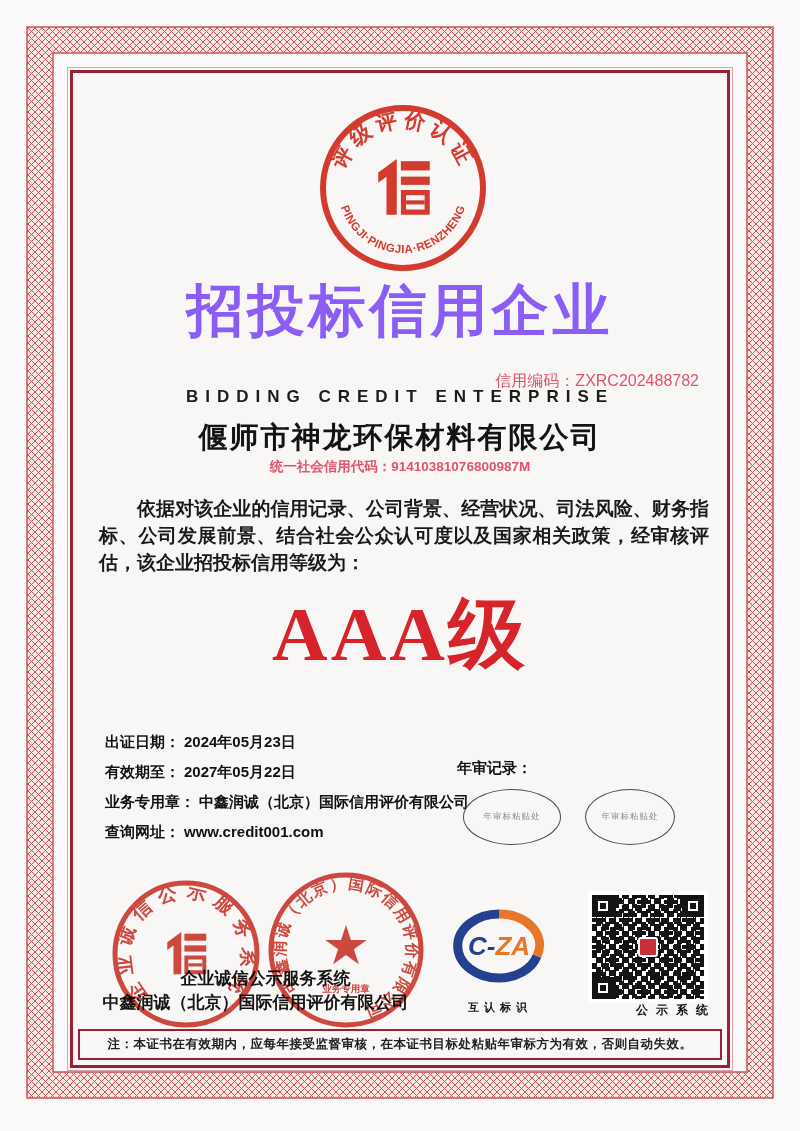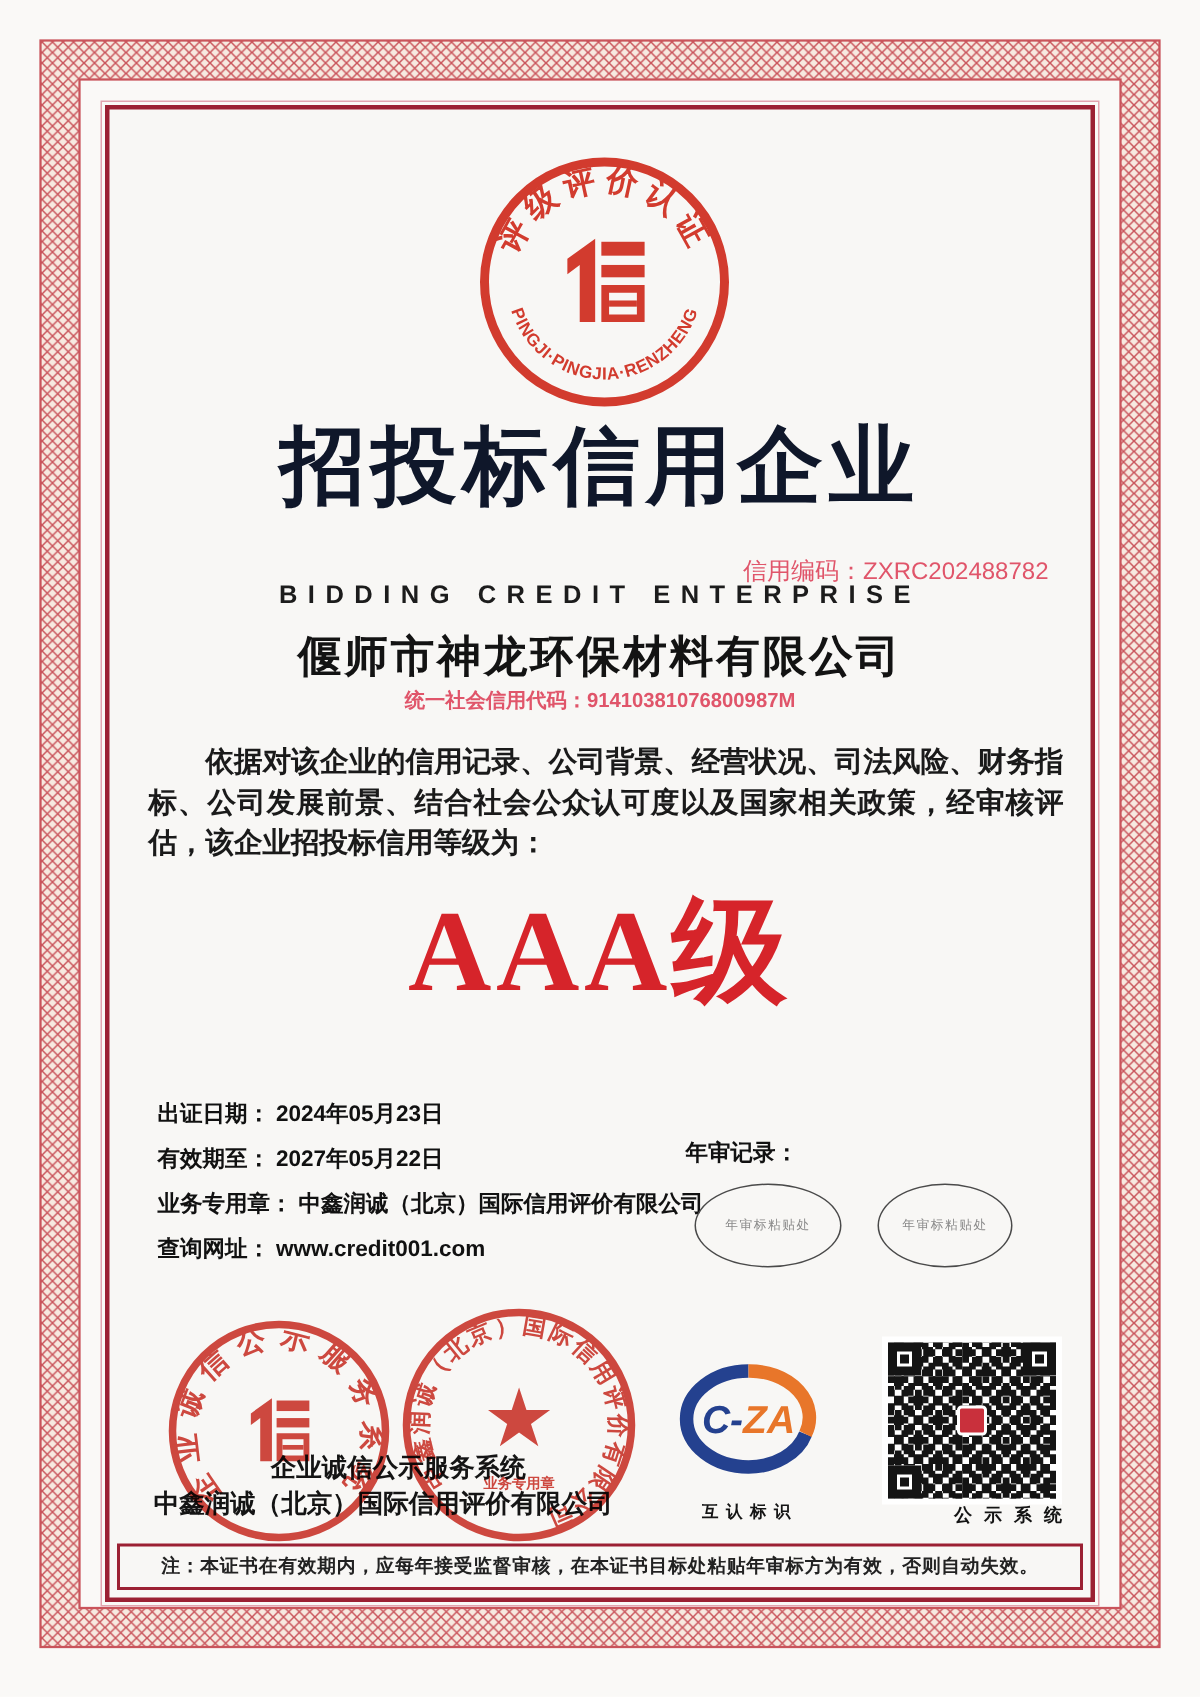--- a/index.html
+++ b/index.html
@@ -11,21 +11,21 @@
   body{width:800px;height:1131px;background:#fbfaf8;font-family:"Liberation Serif","DejaVu Serif",serif;}
   .page{position:relative;width:800px;height:1131px;background:#faf9f7;overflow:hidden;}
   .lace{position:absolute;left:0;top:0;}
   .frame{
     position:absolute;left:70px;top:70px;width:660px;height:998px;box-sizing:border-box;
     border:3px solid var(--dark-red);outline:1px solid #e2a3af;outline-offset:2px;
     background:#f8f7f5;
   }
   .seal{position:absolute;left:240px;top:25px;color:var(--seal-red);}
   .title{position:absolute;left:0;top:200px;width:100%;margin:0;text-align:center;
-    font-size:57px;font-weight:bold;letter-spacing:4px;color:#0f172a;font-family:"Liberation Serif","DejaVu Serif",serif;}
+    font-size:57px;font-weight:bold;letter-spacing:4px;color:#8b5cf6;font-family:"Liberation Serif","DejaVu Serif",serif;}
   .subtitle{position:absolute;left:0;top:270px;width:100%;text-align:center;
     font-size:17px;font-weight:bold;letter-spacing:7px;color:#1c1c1c;font-family:"Liberation Sans","DejaVu Sans",sans-serif;margin-top:44px;}
   .code-line{position:absolute;right:28px;top:298px;font-size:16px;font-weight:normal;color:var(--pink-red);
     font-family:"Liberation Sans","DejaVu Sans",sans-serif;}
   .company{position:absolute;left:0;top:345px;width:100%;text-align:center;
     font-size:29px;font-weight:bold;letter-spacing:2px;color:#131313;}
   .scc{position:absolute;left:0;top:385px;width:100%;text-align:center;
     font-size:13.5px;font-weight:bold;color:var(--pink-red);font-family:"Liberation Sans","DejaVu Sans",sans-serif;}
   .statement{position:absolute;left:26px;top:422px;width:610px;margin:0;
     font-size:19px;font-weight:bold;line-height:27px;color:var(--ink);

